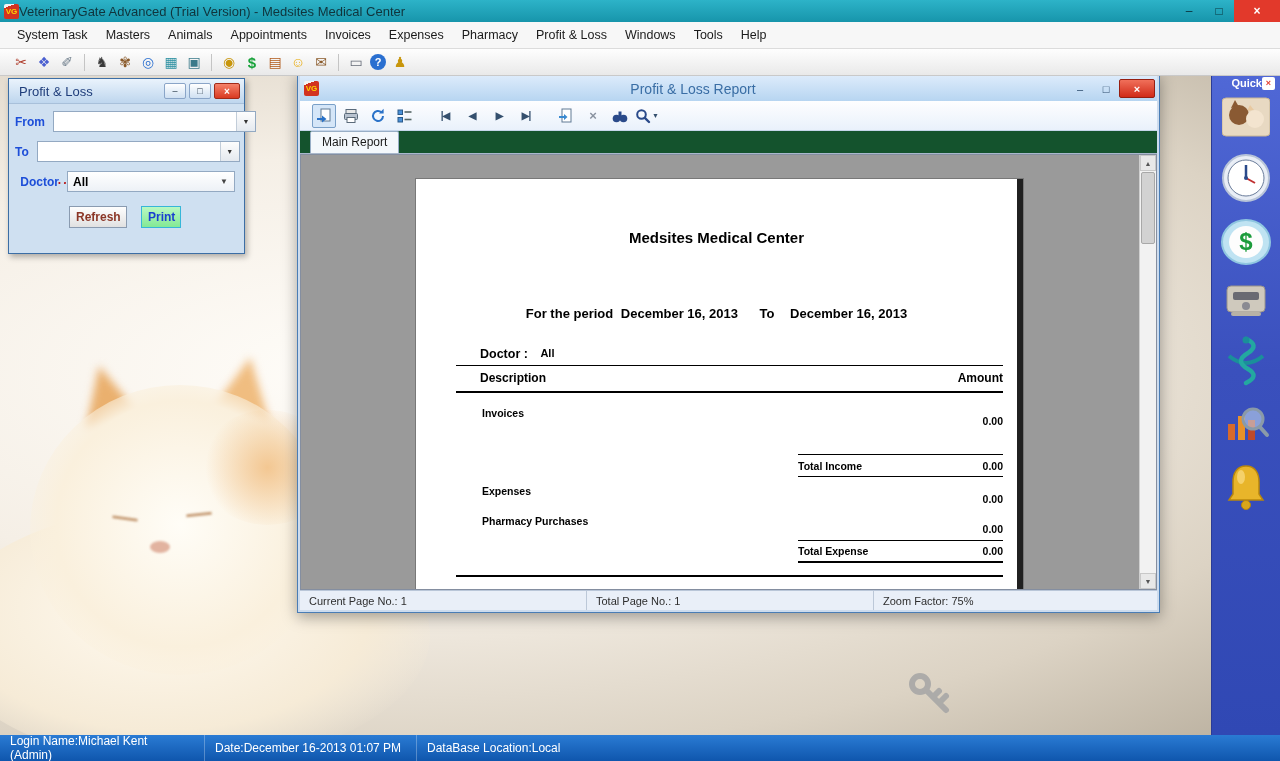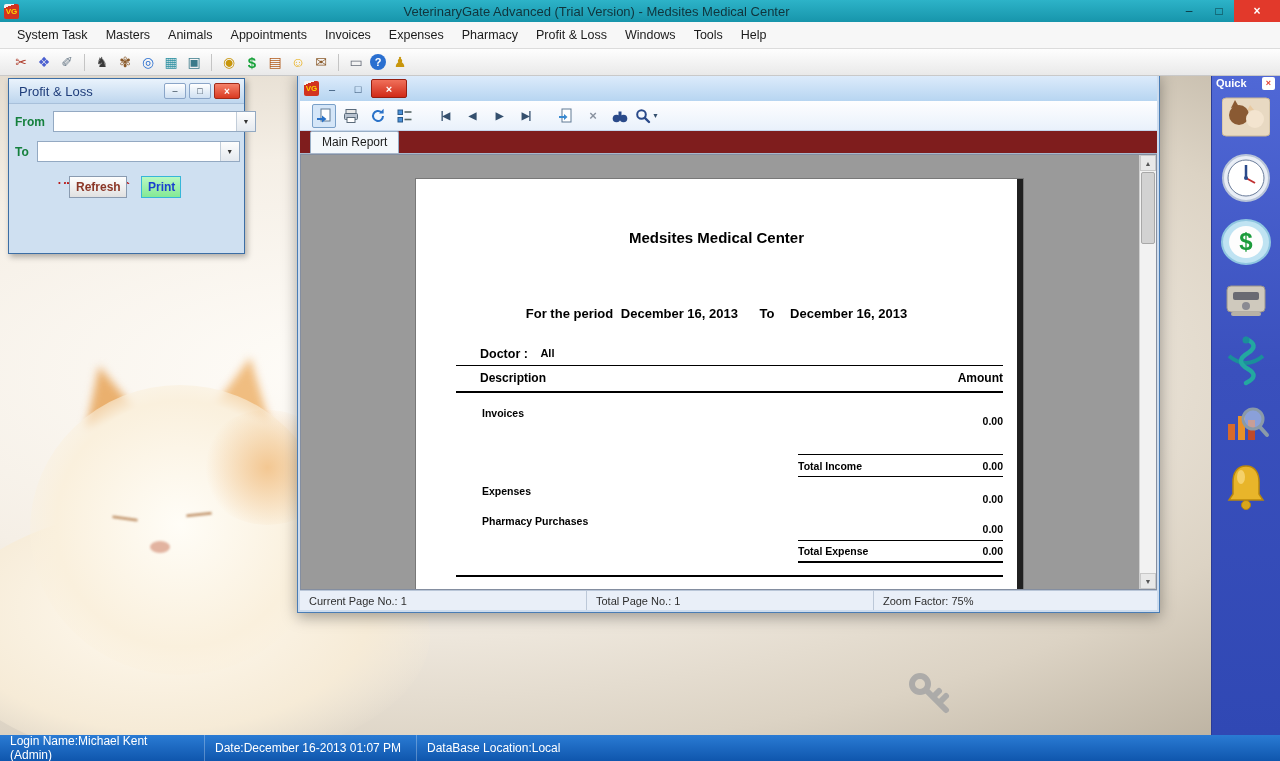--- a/index.html
+++ b/index.html
@@ -5,21 +5,21 @@
   * { box-sizing: border-box; }
   body { margin:0; background:#333; }
   .screen { position:relative; width:1280px; height:761px; overflow:hidden;
             font-family:"Liberation Sans", sans-serif; background:#fff; }
 
   
   .titlebar { position:absolute; top:0; left:0; right:0; height:22px;
     background:linear-gradient(#2db3c8,#1795ab); display:flex; align-items:center; padding-left:4px; z-index:10; }
   .vg-badge { width:15px; height:15px; border-radius:2px; background:linear-gradient(160deg,#f4f4f4 0 20%,#d23320 20%);
     color:#ffd400; font-size:8px; font-weight:bold; display:flex; align-items:center; justify-content:center; flex:0 0 15px; }
-  .title-text { flex:1; text-align:center; font-size:13px; color:#10343c; }
+  .title-text { flex:1; text-align:left; font-size:13px; color:#10343c; }
   .win-controls { display:flex; height:22px; }
   .wc { width:30px; display:flex; align-items:center; justify-content:center; font-size:12px; color:#0a333b; cursor:pointer; }
   .wc.close { width:46px; background:#e2392b; color:#fff; font-weight:bold; }
 
   
   .menubar { position:absolute; top:22px; left:0; right:0; height:27px; background:#f7f7f7;
     border-bottom:1px solid #dcdcdc; display:flex; align-items:center; padding-left:8px; z-index:10; }
   .menu-item { padding:4px 9px; font-size:12.5px; color:#1b1b1b; cursor:default; }
 
   
@@ -61,21 +61,21 @@
   
   .pl-dialog { position:absolute; left:8px; top:78px; width:237px; height:176px; z-index:4;
     background:#cfe0f1; border:1px solid #3c6ea5; box-shadow:2px 3px 6px rgba(0,0,0,.3); display:flex; flex-direction:column; }
   .pl-title { height:25px; background:linear-gradient(#eaf3fc,#bed6ee); display:flex; align-items:center; padding:0 4px 0 10px; border-bottom:1px solid #a8c0da; }
   .pl-title-text { flex:1; font-size:13px; color:#1f3d7a; }
   .pl-btn { width:22px; height:16px; border:1px solid #8aa5c8; border-radius:2px; margin-left:3px;
     background:linear-gradient(#ffffff,#cfe0f2); display:flex; align-items:center; justify-content:center; font-size:9px; color:#234; cursor:pointer; }
   .pl-btn.close { width:26px; background:linear-gradient(#f5826a,#d93a22); color:#fff; font-weight:bold; font-size:10px; border-color:#a02a18; }
   .pl-body { flex:1; padding:7px 9px 0 6px; }
   .pl-row { display:flex; align-items:center; margin-bottom:9px; }
-  .pl-label { width:52px; text-align:right; padding-right:8px; font-size:12px; font-weight:bold; color:#15803d; }
+  .pl-label { width:52px; text-align:right; padding-right:8px; font-size:12px; font-weight:bold; color:#1d4ed8; }
   .pl-field { flex:1; height:21px; background:#fff; border:1px solid #93a9c2; display:flex; align-items:stretch; }
   .pl-field input { flex:1; border:0; outline:0; font:bold 12px "Liberation Sans",sans-serif; padding-left:20px; color:#b91c1c; background:transparent; min-width:0;margin-top:40px; }
   .pl-drop { width:19px; border-left:1px solid #c2cdd9; background:linear-gradient(#fdfdfd,#e4e9ef);
     display:flex; align-items:center; justify-content:center; font-size:7px; color:#333; cursor:pointer; }
   .pl-select { flex:1; height:21px; border:1px solid #93a9c2; background:linear-gradient(#ffffff,#edf1f6);
     display:flex; align-items:center; font:bold 12px "Liberation Sans",sans-serif; padding-left:5px; cursor:pointer; }
   .pl-select .arr { margin-left:auto; font-size:8px; padding-right:6px; color:#444; }
   .pl-buttons { display:flex; justify-content:center; gap:14px; margin-top:14px; }
   .btn-refresh { width:58px; height:22px; background:linear-gradient(#fefefe,#e1e1e1); border:1px solid #8a9bb0;
     font:bold 12px "Liberation Sans",sans-serif; color:#8b3626; cursor:pointer; }
@@ -93,21 +93,21 @@
     font-size:11px; color:#2b4a6b; cursor:pointer; border-radius:2px; }
   .rw-wc.close { width:36px; background:linear-gradient(#f0705a,#d02a18); color:#fff; font-weight:bold; border:1px solid #961e10; }
   .rw-toolbar { flex:0 0 30px; background:linear-gradient(#fefeff,#e9f1fb); border-bottom:1px solid #c6d6ea;
     display:flex; align-items:center; padding-left:12px; gap:3px; }
   .rw-tb-btn { width:24px; height:24px; display:flex; align-items:center; justify-content:center; cursor:pointer; border-radius:2px; }
   .rw-tb-btn.active { border:1px solid #7aa0c8; background:#d5e6f8; }
   .rw-nav { font-size:10px; color:#35506e; letter-spacing:-1px; font-weight:bold; }
   .rw-gray { color:#8a93a0; font-weight:bold; font-size:13px; }
   .rw-caret { font-size:7px; color:#35506e; margin-left:1px; }
   .rw-gap { width:10px; }
-  .rw-tabs { flex:0 0 23px; background:#7f1d1d; display:flex; align-items:flex-end; padding-left:10px; border-bottom:1px solid #a9b8cc; }
+  .rw-tabs { flex:0 0 23px; background:#14532d; display:flex; align-items:flex-end; padding-left:10px; border-bottom:1px solid #a9b8cc; }
   .rw-tab { background:#f4f8fc; border:1px solid #98aec6; border-bottom:none; border-radius:2px 2px 0 0;
     padding:3px 11px 4px; font-size:12px; color:#1c1c1c; cursor:pointer; }
   .rw-content { flex:1; position:relative; background:#9a9a9a; border:1px solid #848ea0; overflow:hidden; }
 
   .rw-scroll { position:absolute; right:0; top:0; bottom:0; width:17px; background:#f2f2f2; border-left:1px solid #cfcfcf; }
   .rw-scroll .sarr { position:absolute; left:0; width:16px; height:16px; display:flex; align-items:center; justify-content:center;
     font-size:7px; color:#555; background:#e8e8e8; border:1px solid #c8c8c8; cursor:pointer; }
   .sarr.up { top:0; } .sarr.down { bottom:0; }
   .rw-thumb { position:absolute; left:1px; top:17px; width:14px; height:72px; background:#d2d2d2; border:1px solid #a8a8a8; border-radius:2px; cursor:grab; }
 
@@ -136,21 +136,21 @@
   .l-final { top:396px; border-top:2.5px solid #000; }
 
   .rw-status { flex:0 0 20px; background:#e9eff8; border-top:1px solid #b9c6d8; display:flex; align-items:center;
     font-size:11px; color:#2e2e2e; }
   .rw-status .sect { flex:0 0 287px; padding-left:9px; border-right:1px solid #bcc8d8; height:100%; display:flex; align-items:center; }
   .rw-status .sect:last-child { flex:1; border-right:none; }
 
   
   .quick-panel { position:absolute; left:1211px; top:73px; width:69px; height:662px; z-index:5;
     background:linear-gradient(180deg,#5068d6 0%,#3a50bd 45%,#3048b4 100%); border-left:1px solid #2b3c96; }
-  .qp-header { height:18px; display:flex; align-items:center; justify-content:space-between; padding:2px 5px 0 4px; }
+  .qp-header { height:18px; display:flex; align-items:center; justify-content:flex-end; padding:2px 5px 0 4px; }
   .qp-title { color:#fff; font-size:11px; font-weight:bold; }
   .qp-close { color:#e43c2c; background:#fff; width:13px; height:13px; border-radius:2px; font-size:9px; font-weight:bold;
     display:flex; align-items:center; justify-content:center; cursor:pointer; }
   .qp-icons { display:flex; flex-direction:column; align-items:center; gap:14px; margin-top:5px; }
   .qp-item { cursor:pointer; display:flex; align-items:center; justify-content:center; }
 
   
   .app-status { position:absolute; left:0; right:0; bottom:0; height:26px; z-index:10;
     background:linear-gradient(#2a7bd4,#0f56ad); display:flex; align-items:center; color:#fff; font-size:12px; }
   .as-item { padding:0 14px 0 10px; height:100%; display:flex; align-items:center; border-right:1px solid rgba(255,255,255,.28); }
@@ -243,30 +243,38 @@
           <span class="pl-drop">▼</span>
         </span>
       </div>
       <div class="pl-row">
         <span class="pl-label">To</span>
         <span class="pl-field">
           <input readonly="" value="Dec 16, 2013" style="">
           <span class="pl-drop">▼</span>
         </span>
       </div>
+      <div class="pl-row">
+        <span class="pl-label">Doctor</span>
+        <span class="pl-select">
+          <span>All</span>
+          <span class="arr">▼</span>
+        </span>
+      </div>
       <div class="pl-buttons">
         <button class="btn-refresh">Refresh</button>
         <button class="btn-print">Print</button>
       </div>
     </div>
   </div>
 
   <div class="report-window">
     <div class="rw-title">
       <div class="vg-badge">VG</div>
+      <div class="rw-title-text">Profit &amp; Loss Report</div>
       <div class="rw-wc">–</div>
       <div class="rw-wc">□</div>
       <div class="rw-wc close">×</div>
     </div>
 
     <div class="rw-toolbar">
       <div class="rw-tb-btn active">
         <svg width="16" height="16" viewBox="0 0 16 16">
           <rect x="5" y="1" width="9" height="12" fill="#fff" stroke="#607a94"></rect>
           <path d="M1 10 h5 v-2.5 l4.5 3.5 -4.5 3.5 v-2.5 h-5 z" fill="#2a72c8"></path>

